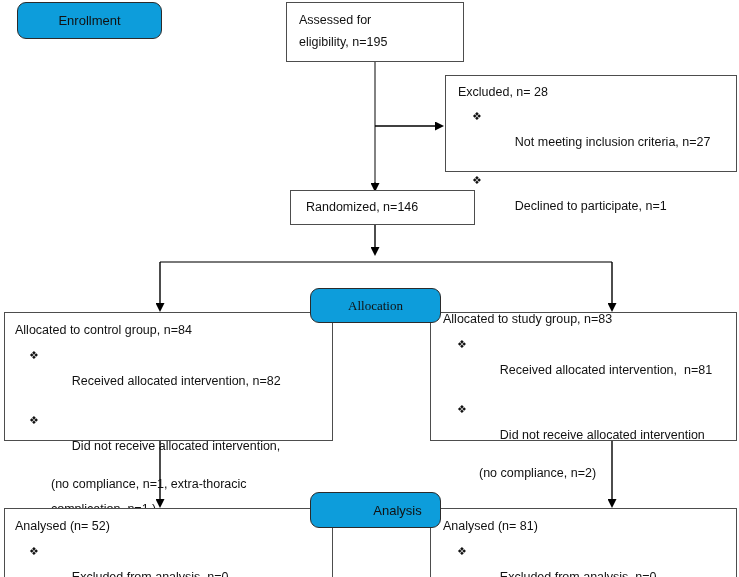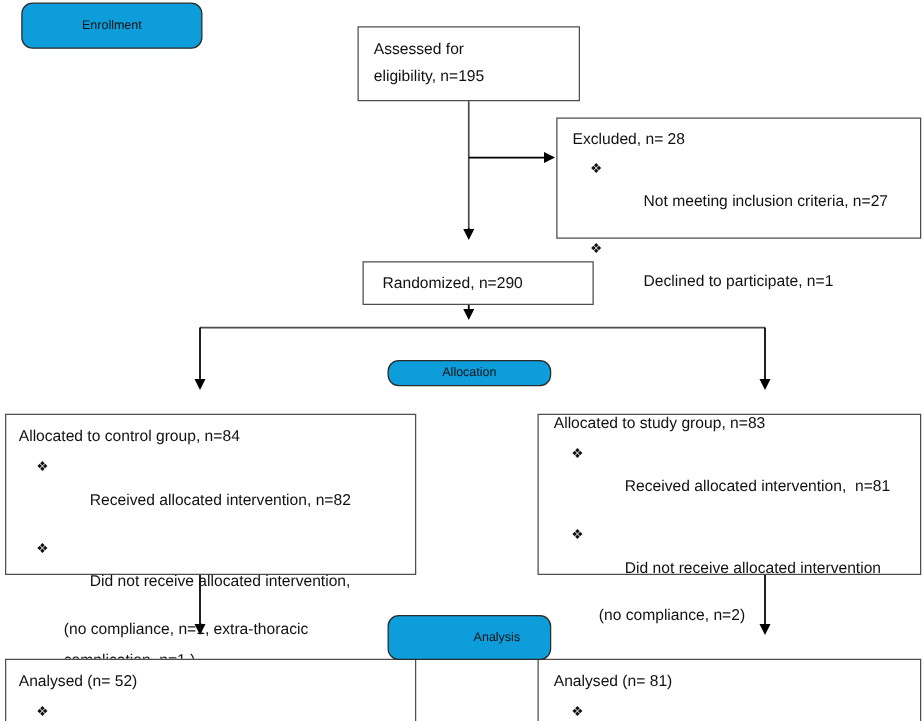--- a/index.html
+++ b/index.html
@@ -14,21 +14,20 @@
   
   .box{
     position:absolute;
     box-sizing:border-box;
     border:1px solid #4d4d4d;
     background:#ffffff;
     font-size:12.5px;
     line-height:1.05;
     color:#111111;
     z-index:3;
-    margin-top:19px;
   }
   .box .ln{ white-space:pre; }
 
   .title-line{margin:0;}
 
   
   .bul{
     position:relative;
     padding-left:36px;
     margin:0;
@@ -46,21 +45,21 @@
   
   .badge{
     position:absolute;
     box-sizing:border-box;
     background:#0d9ddb;
     border:1px solid #2b2b2b;
     border-radius:9px;
     display:flex;
     align-items:center;
     justify-content:center;
-    font-size:10px;
+    font-size:13px;
     color:#111111;
     z-index:6;
   }
 
   
   #wires{position:absolute;left:0;top:0;width:739px;height:577px;z-index:2;}
 </style>
 </head>
 <body>
 
@@ -86,21 +85,21 @@
     <path d="M612,262 L612,304" stroke="#000000" stroke-width="1.4" fill="none" marker-end="url(#arrow)"></path>
 
     <path d="M160,441 L160,500" stroke="#000000" stroke-width="1.4" fill="none" marker-end="url(#arrow)"></path>
     <path d="M612,441 L612,500" stroke="#000000" stroke-width="1.4" fill="none" marker-end="url(#arrow)"></path>
   </svg>
 
   <div class="badge" style="left:17px;top:2px;width:145px;height:37px;">
     <span>Enrollment</span>
   </div>
 
-  <div class="badge" style="left:310px;top:288px;width:131px;height:21px;">
+  <div class="badge" style="left:310px;top:288px;width:131px;height:35px;font-family:Liberation Serif, serif;">
     <span>Allocation</span>
   </div>
 
   <div class="badge" style="left:310px;top:492px;width:131px;height:36px;padding-left:44px;">
     <span>Analysis</span>
   </div>
 
   <div class="box" style="left:286px;top:2px;width:178px;height:60px;padding:11px 0 0 12px;">
     <div class="ln title-line" style="margin-bottom:9px;">Assessed for</div>
     <div class="ln title-line">eligibility, n=195</div>
@@ -112,21 +111,21 @@
       <span class="dot">❖</span>
       <span>Not meeting inclusion criteria, n=27</span>
     </div>
     <div class="bul ln">
       <span class="dot">❖</span>
       <span>Declined to participate, n=1</span>
     </div>
   </div>
 
   <div class="box" style="left:290px;top:190px;width:185px;height:35px;display:flex;align-items:center;padding-left:15px;">
-    <span class="ln">Randomized, n=290</span>
+    <span class="ln">Randomized, n=146</span>
   </div>
 
   <div class="box" style="left:4px;top:312px;width:329px;height:129px;padding:11px 0 0 10px;">
     <div class="ln title-line" style="margin-bottom:12px;">Allocated to control group, n=84</div>
     <div class="bul ln" style="margin-bottom:12px;">
       <span class="dot">❖</span>
       <span>Received allocated intervention, n=82</span>
     </div>
     <div class="bul ln" style="margin-bottom:12px;">
       <span class="dot">❖</span>

